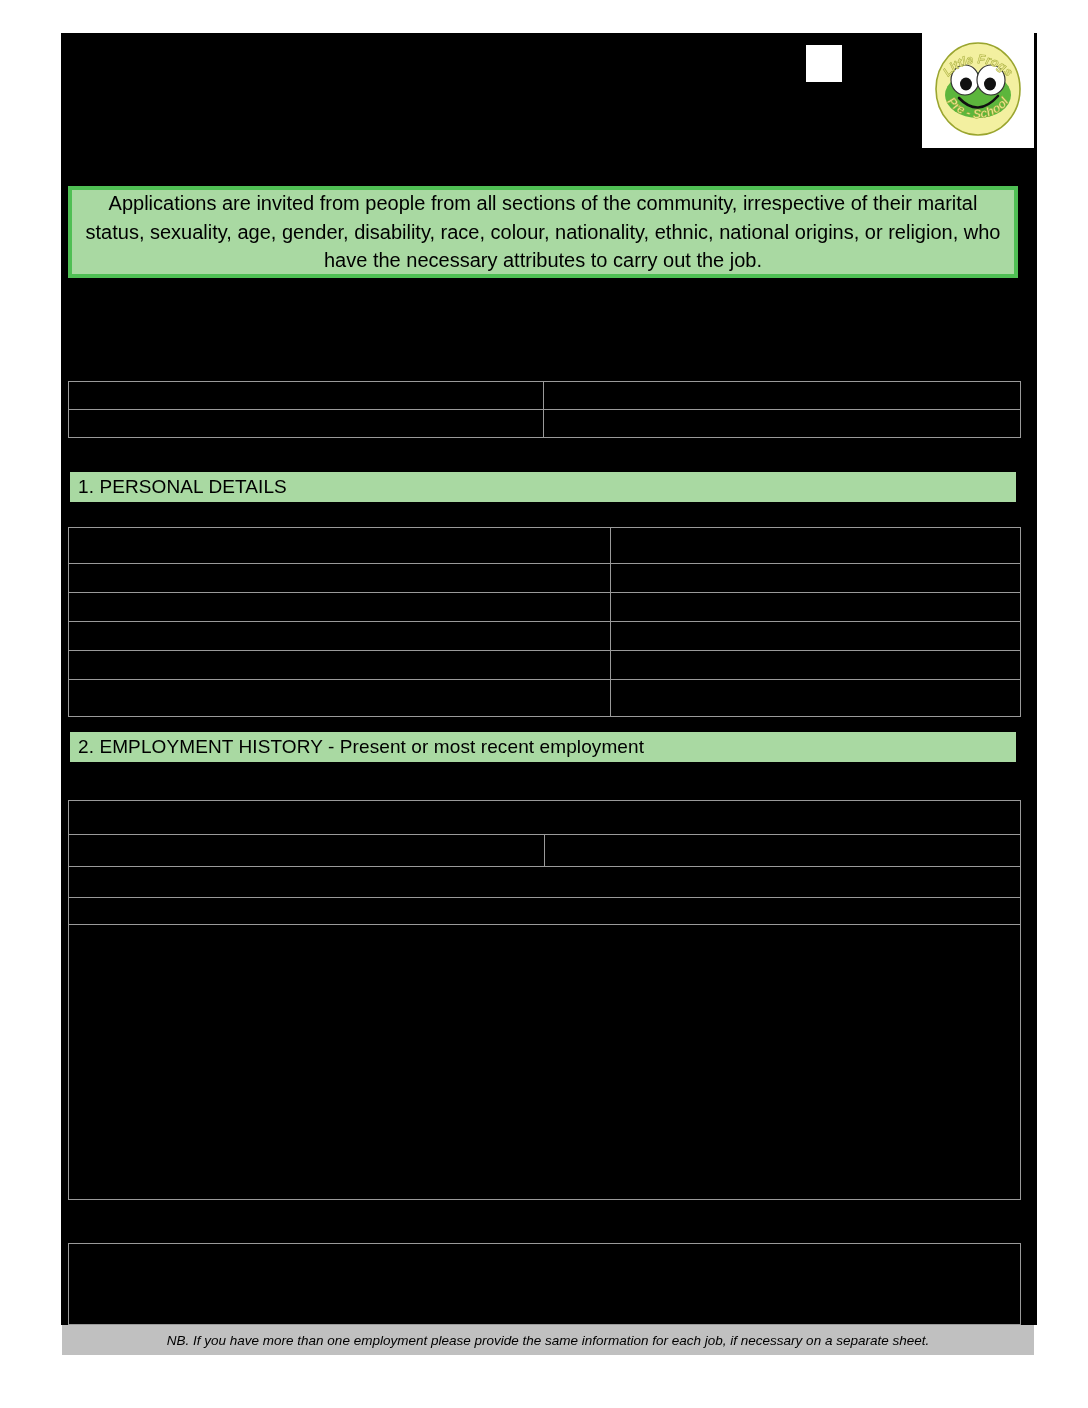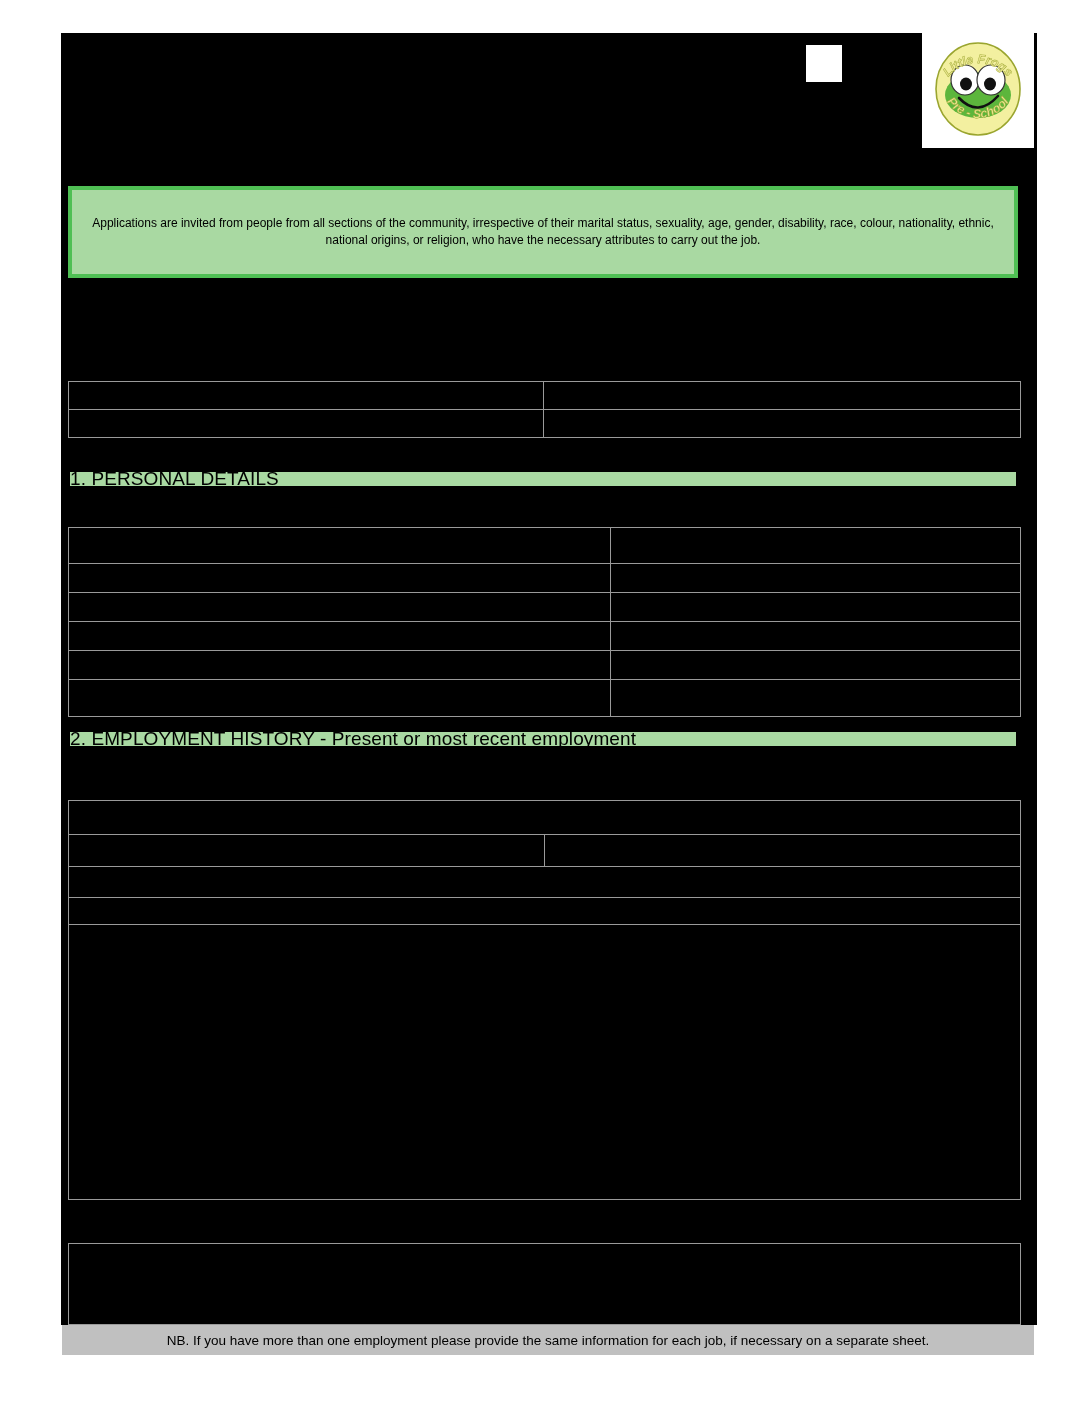--- a/index.html
+++ b/index.html
@@ -45,34 +45,35 @@
     background: #4fbf54;
     padding: 4px;
   }
   .eo-inner {
     width: 100%; height: 100%;
     background: #a9d9a2;
     display: flex; align-items: center; justify-content: center;
     padding: 2px 6px;
   }
   .eo-text {
-    font-size: 12px;
+    font-size: 20px;
     line-height: 1.42;
     color: #000000;
     text-align: center;
     font-family: "Liberation Sans", sans-serif;
   }
 
   
   .sect-bar {
     position: absolute;
     left: 70px;
-    width: 946px; height: 14px;
+    width: 946px; height: 30px;
     background: #a9d9a2;
     display: flex; align-items: center;
+    padding-left: 8px;
   }
   .sect-bar span {
     font-size: 19px;
     color: #000000;
     letter-spacing: .1px;
   }
   #sect1 { top: 472px; }
   #sect2 { top: 732px; }
 
   
@@ -118,20 +119,21 @@
     position: absolute;
     left: 62px; top: 1325px;
     width: 972px; height: 30px;
     background: #c0c0c0;
     display: flex; align-items: center; justify-content: center;
   }
   .nb-band span {
     font-size: 13.5px;
     color: #000000;
     text-align: center;
+    font-style: italic;
   }
 </style>
 </head>
 <body>
 
 <div class="page">
 
   <div class="doc-body"></div>
 
   <div class="header-mark"></div>

